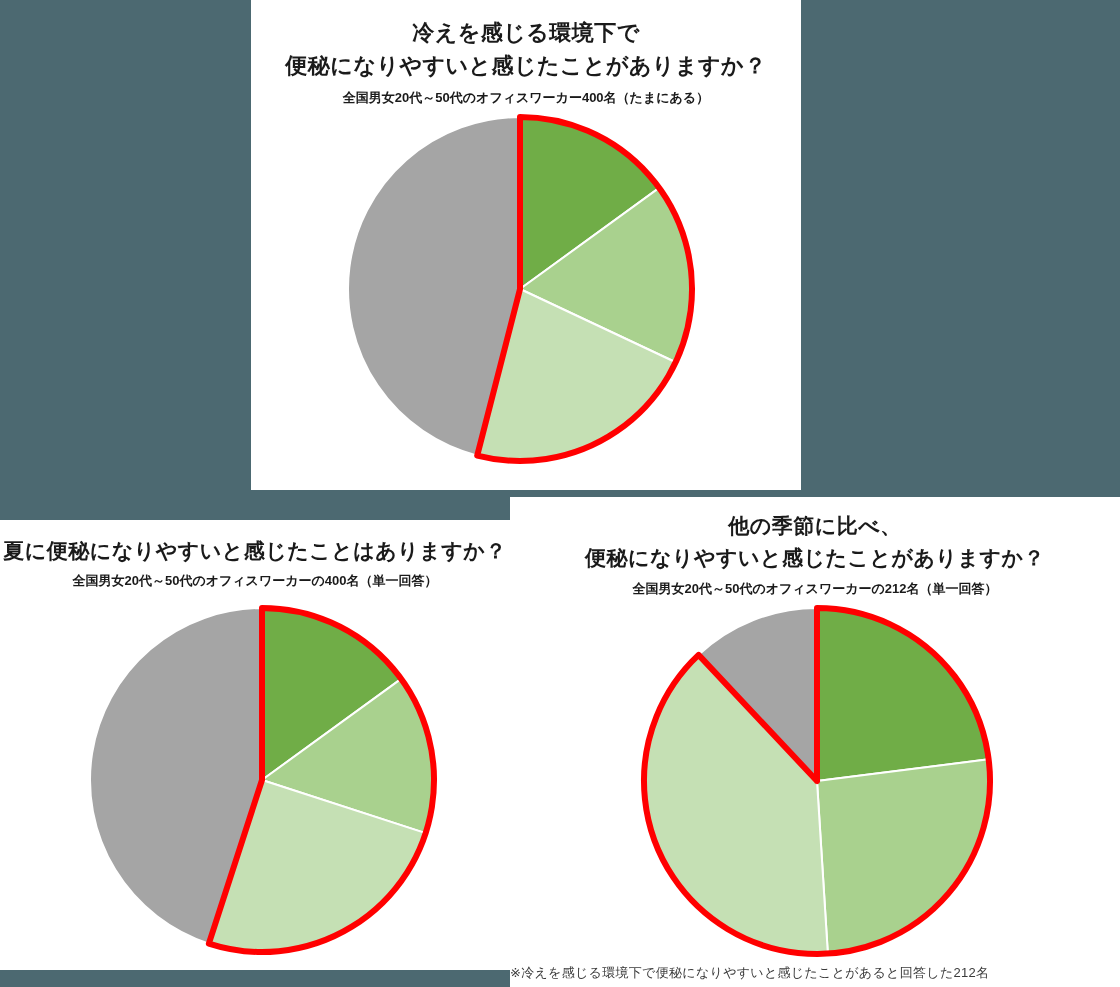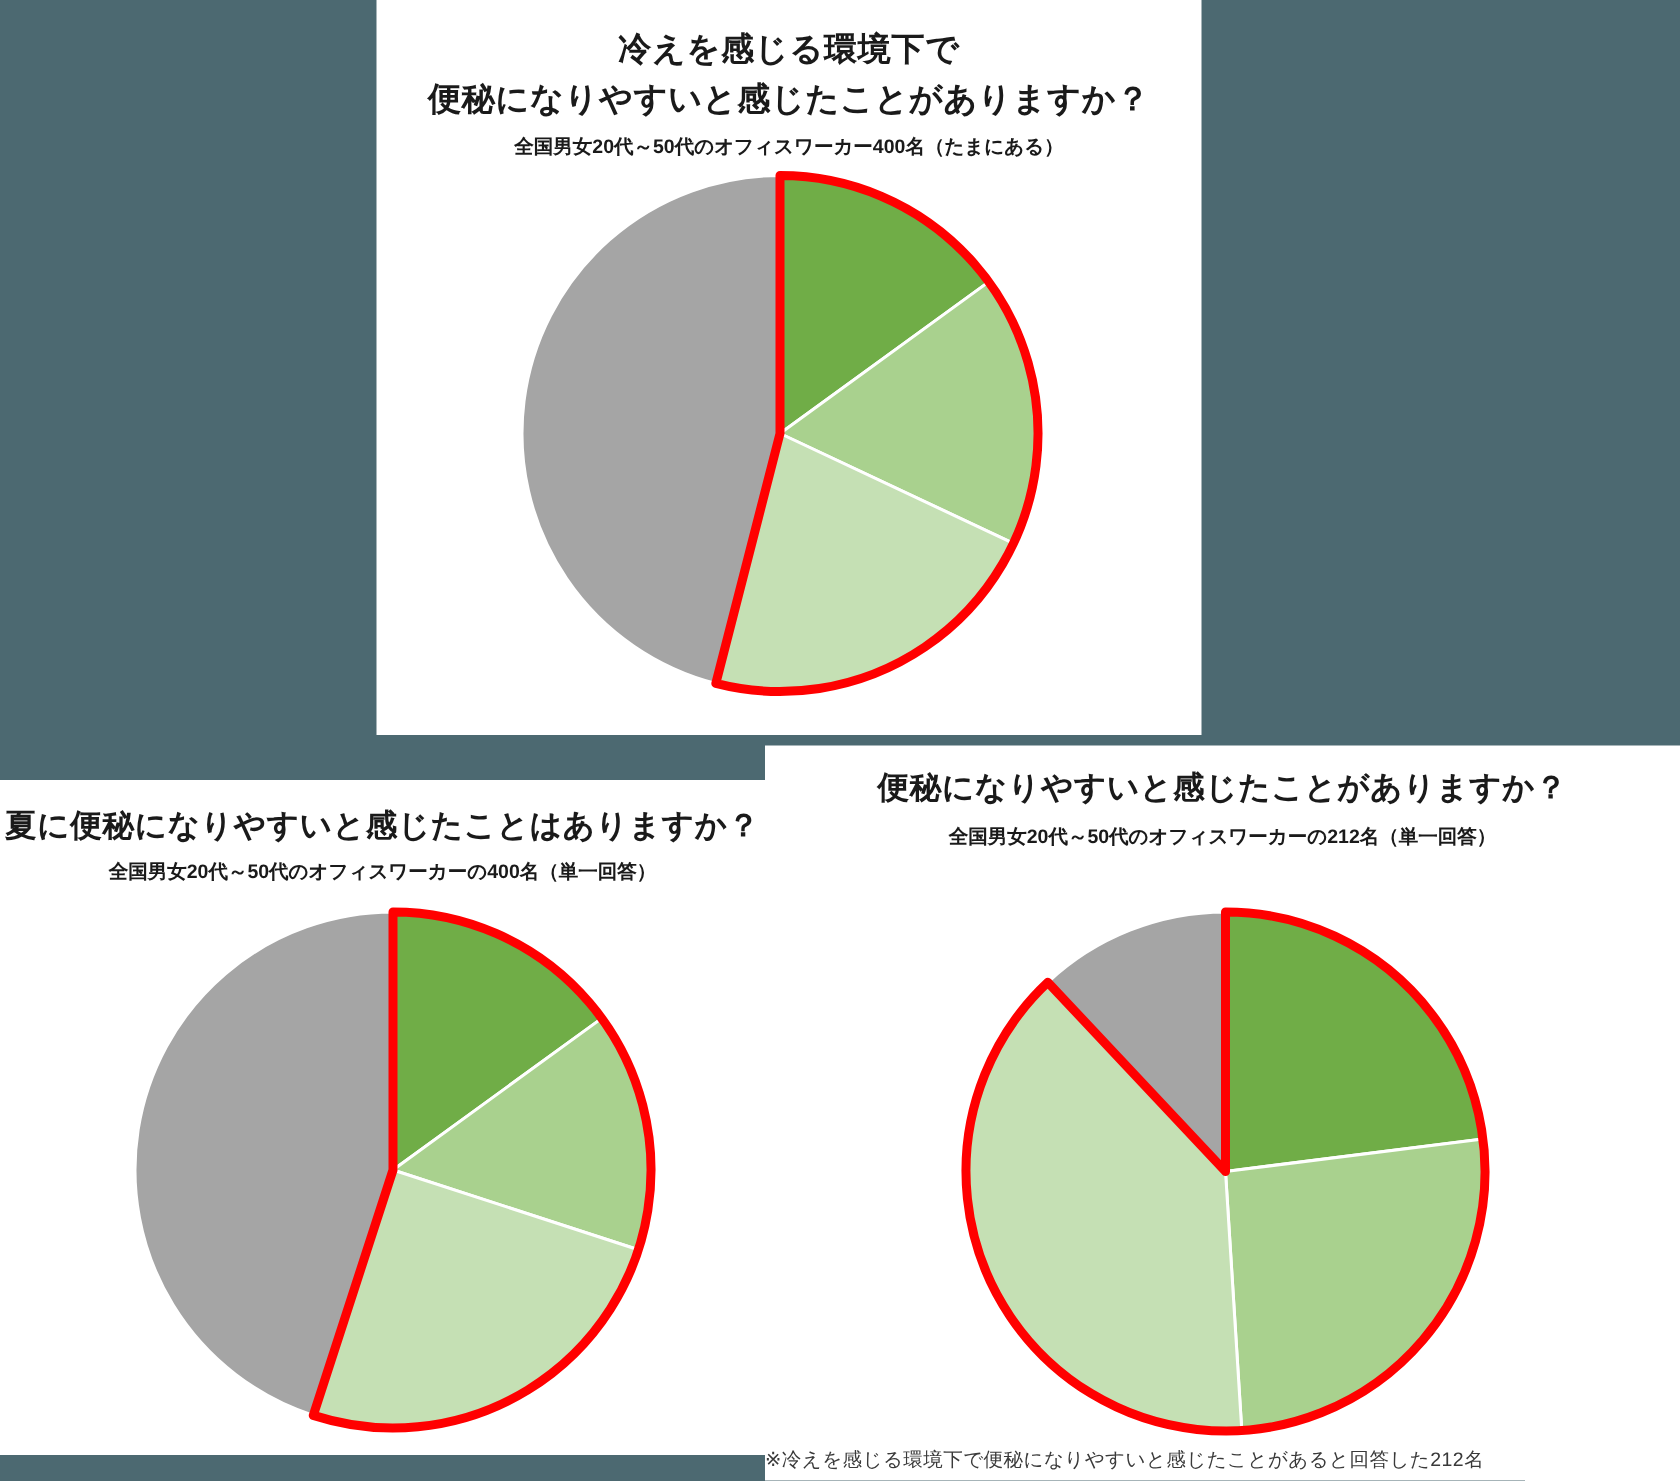--- a/index.html
+++ b/index.html
@@ -94,20 +94,21 @@
         <path d="M 262 260 L 262 88 A 172 172 0 0 1 401.15092303249094 158.90093660569462 Z" fill="#70AD47" stroke="#FFFFFF" stroke-width="2" stroke-linejoin="round"></path>
         <path d="M 262 260 L 401.15092303249094 158.90093660569462 A 172 172 0 0 1 425.5817208027664 313.15092303249094 Z" fill="#A9D18E" stroke="#FFFFFF" stroke-width="2" stroke-linejoin="round"></path>
         <path d="M 262 260 L 425.5817208027664 313.15092303249094 A 172 172 0 0 1 208.84907696750906 423.5817208027664 Z" fill="#C5E0B4" stroke="#FFFFFF" stroke-width="2" stroke-linejoin="round"></path>
         <path d="M 262 260 L 208.84907696750906 423.5817208027664 A 172 172 0 0 1 261.99999999999994 88 Z" fill="#A5A5A5" stroke="#FFFFFF" stroke-width="2" stroke-linejoin="round"></path>
         <path d="M 262 260 L 262 88 A 172 172 0 1 1 208.84907696750906 423.5817208027664 L 262 260" fill="none" stroke="#FF0000" stroke-width="6" stroke-linejoin="round" stroke-linecap="round"></path>
       </svg>
     </section>
 
   <section class="panel panel-2">
     <h1 class="chart-title">
+      <span class="tline">他の季節に比べ、</span>
       <span class="tline">便秘になりやすいと感じたことがありますか？</span>
     </h1>
     <div class="chart-subtitle">全国男女20代～50代のオフィスワーカーの212名（単一回答）</div>
     <div class="pie-area" id="pie2"></div>
     <div class="footnote">※冷えを感じる環境下で便秘になりやすいと感じたことがあると回答した212名</div>
   <div class="slice-label" style="left: 373.356px; top: 208.734px; color: rgb(26, 26, 26);">
         <span>よくある</span>
         <span>23%</span>
       </div>
       <div class="slice-label" style="left: 384.313px; top: 347.959px; color: rgb(26, 26, 26);">

